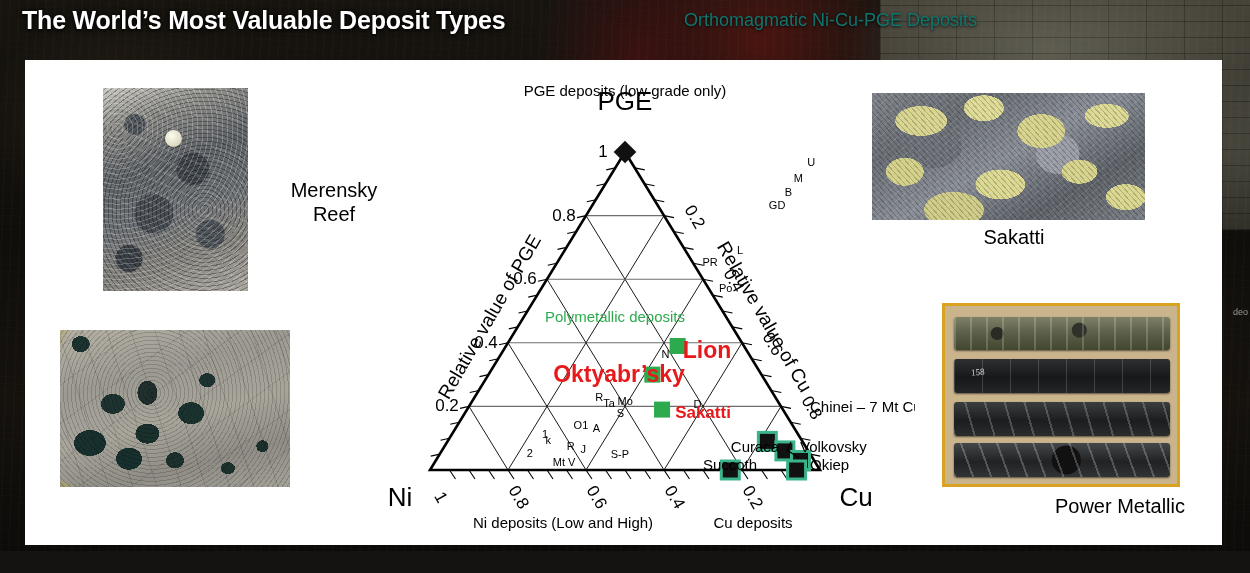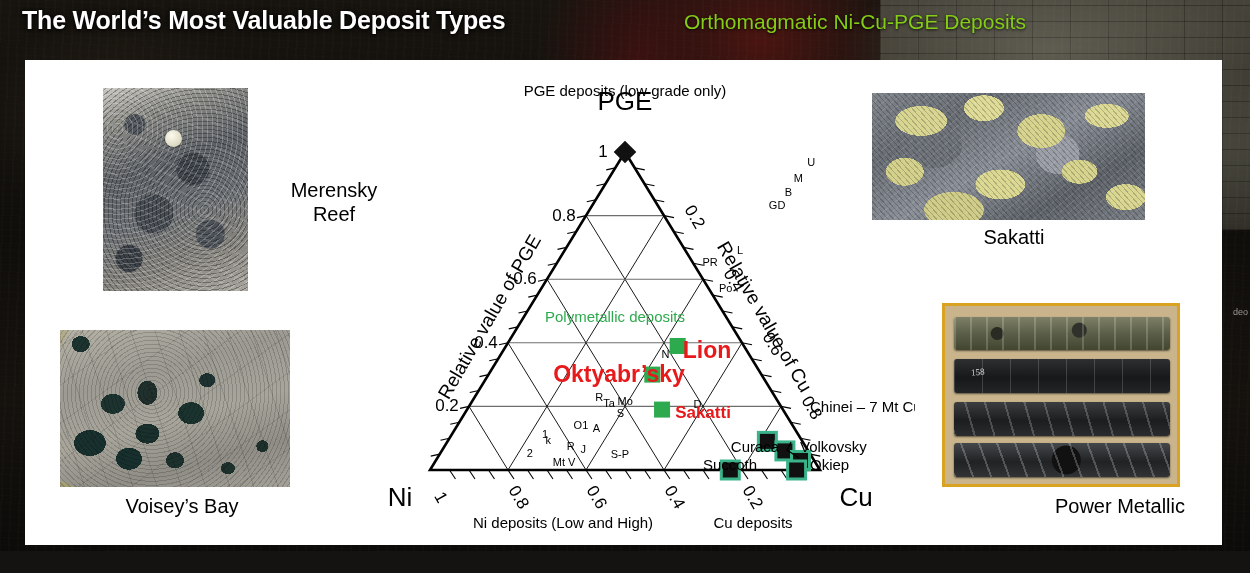--- a/index.html
+++ b/index.html
@@ -47,21 +47,21 @@
   .header { position: absolute; left: 0; top: 0; width: 1250px; height: 58px; text-align: center; }
   .title {
     position: absolute; left: 22px; top: 6px;
     font-size: 25px; font-weight: bold; color: #ffffff;
     letter-spacing: -.2px;
     text-shadow: 0 1px 3px rgba(0,0,0,.9), 0 0 7px rgba(0,0,0,.8);
     white-space: nowrap;
   }
   .subtitle {
     position: absolute; left: 684px; top: 10px;
-    font-size: 21px; color: #84cc16; white-space: nowrap;
+    font-size: 18px; color: #0f766e; white-space: nowrap;
     text-shadow: 0 1px 3px rgba(0,0,0,.9);
   }
   .edge-fragment {
     position: absolute; right: 2px; top: 283px;
     font-size: 9px; color: #b9b7b0; opacity: .8; margin-top: 24px;
   }
 
   
   .slide {
     position: absolute; left: 25px; top: 60px;
@@ -219,21 +219,20 @@
 
   <div class="slide"></div>
 
   <div class="photo ph-merensky">
     <div class="coin"></div>
   </div>
   <div class="cap cap-merensky">Merensky
 Reef</div>
 
   <div class="photo ph-voisey"></div>
-  <div class="cap cap-voisey">Voisey’s Bay</div>
 
   <div class="photo ph-sakatti"></div>
   <div class="cap cap-sakatti">Sakatti</div>
 
   <div class="photo ph-power">
     <div class="core core-1"></div>
     <div class="core core-2"></div>
     <div class="core core-3"></div>
     <div class="core core-4"></div>
     <div class="core-note">158</div>

